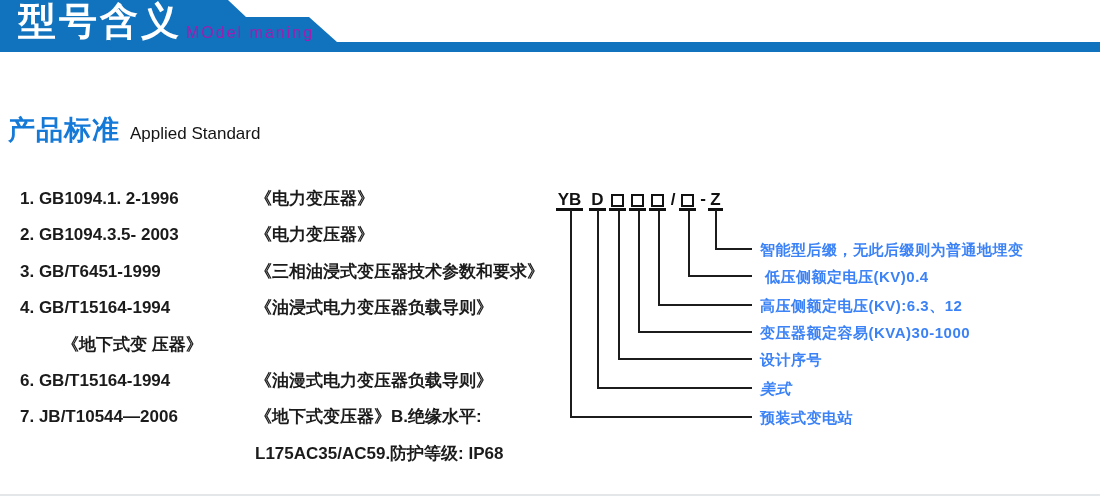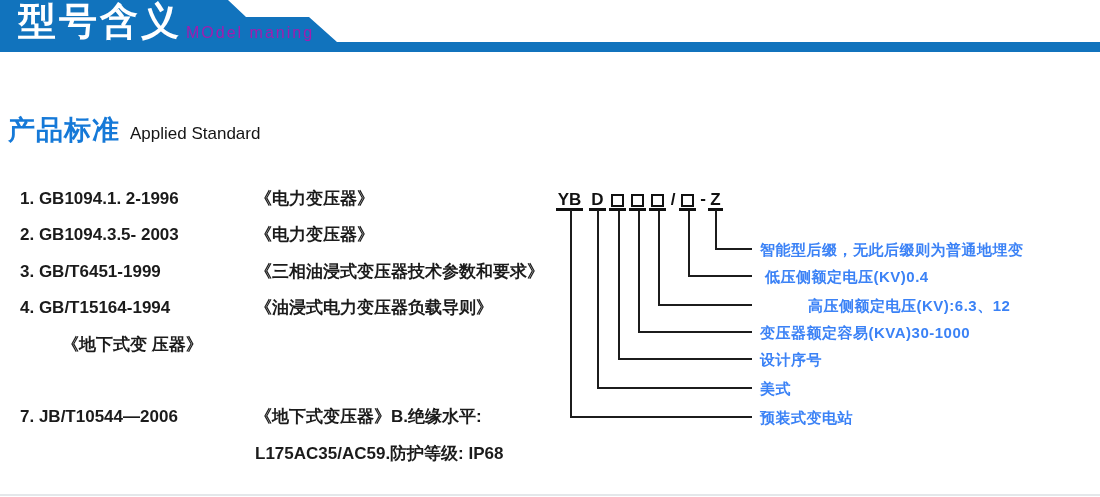--- a/index.html
+++ b/index.html
@@ -85,20 +85,22 @@
         <span class="title">《三相油浸式变压器技术参数和要求》</span>
       </li>
       <li>
         <span class="code">4. GB/T15164-1994</span>
         <span class="title">《油浸式电力变压器负载导则》</span>
       </li>
       <li>
         <span class="title">《地下式变 压器》</span>
       </li>
       <li>
+        <span class="code">6. GB/T15164-1994</span>
+        <span class="title">《油漫式电力变压器负载导则》</span>
       </li>
       <li>
         <span class="code">7. JB/T10544—2006</span>
         <span class="title">《地下式变压器》B.绝缘水平:</span>
       </li>
       <li>
         <span class="code"></span>
         <span class="title">L175AC35/AC59.防护等级: IP68</span>
       </li>
     </ul>
@@ -111,27 +113,27 @@
     <span class="cbox" style="left:651px;"></span>
     <span class="seg" style="left:667px;top:191px;width:12px;">/</span>
     <span class="cbox" style="left:681px;"></span>
     <span class="seg" style="left:698px;top:190px;width:10px;">-</span>
     <span class="seg u" style="left:708px;top:191px;width:15px;">Z</span>
   <div class="connector" style="left: 715px; top: 210px; width: 37px; height: 40px;"></div>
       <div class="legend-label" style="left: 760px; top: 239px;">智能型后缀，无此后缀则为普通地埋变</div>
       <div class="connector" style="left: 688px; top: 210px; width: 64px; height: 67px;"></div>
       <div class="legend-label" style="left: 729px; top: 266px; margin-left: 36px;">低压侧额定电压(KV)0.4</div>
       <div class="connector" style="left: 658px; top: 210px; width: 94px; height: 96px;"></div>
-      <div class="legend-label" style="left: 760px; top: 295px; margin-left: 48px;">高压侧额定电压(KV):6.3、12</div>
+      <div class="legend-label" style="left: 760px; top: 295px;">高压侧额定电压(KV):6.3、12</div>
       <div class="connector" style="left: 638px; top: 210px; width: 114px; height: 123px;"></div>
       <div class="legend-label" style="left: 760px; top: 322px;">变压器额定容易(KVA)30-1000</div>
       <div class="connector" style="left: 618px; top: 210px; width: 134px; height: 150px;"></div>
       <div class="legend-label" style="left: 760px; top: 349px;">设计序号</div>
       <div class="connector" style="left: 597px; top: 210px; width: 155px; height: 179px;"></div>
-      <div class="legend-label" style="left: 760px; top: 378px;">美式</div>
+      <div class="legend-label" style="left: 760px; top: 378px; font-style: italic;">美式</div>
       <div class="connector" style="left: 570px; top: 210px; width: 182px; height: 208px;"></div>
       <div class="legend-label" style="left: 760px; top: 407px;">预装式变电站</div>
       <div class="tick" style="left: 609px; top: 208px; width: 17px;"></div>
       <div class="tick" style="left: 629px; top: 208px; width: 17px;"></div>
       <div class="tick" style="left: 649px; top: 208px; width: 17px;"></div>
       <div class="tick" style="left: 679px; top: 208px; width: 17px;"></div>
     </div>
 
   <div class="footer-divider"></div>
 </div>

